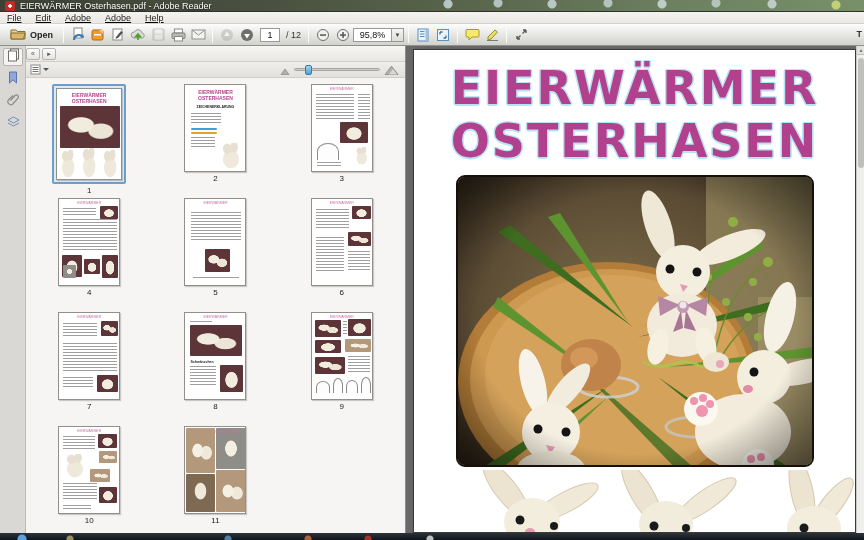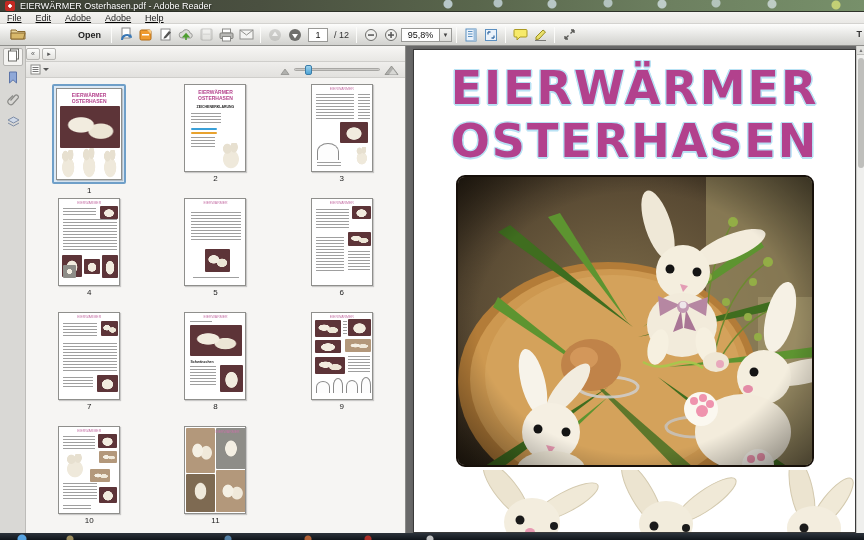--- a/index.html
+++ b/index.html
@@ -33,21 +33,21 @@
   
   .toolbar { position:absolute; left:0; top:24px; width:864px; height:22px;
     background:linear-gradient(#fdfdfc,#dededb 70%,#d2d2cf); border-bottom:1px solid #8f8f8c;
     display:flex; align-items:center; padding:0 4px; }
   .tsep { width:1px; height:16px; background:#b0b0ad; border-right:1px solid #fbfbf9; margin:0 4px; flex:none; }
   .tbtn { height:18px; min-width:20px; display:flex; align-items:center; justify-content:center;
     border-radius:2px; flex:none; padding:0 2px; }
   .tbtn svg { display:block; }
   .tbtn.disabled { opacity:.45; }
   .openbtn { display:flex; align-items:center; gap:4px; padding:0 6px; height:18px; flex:none; }
-  .openbtn .olabel { font-size:9px; font-weight:bold; color:#222;margin-left:48px; }
+  .openbtn .olabel { font-size:9px; font-weight:bold; color:#222; }
   .pgbox, .zoombox { background:#fff; border:1px solid #9a9a97; height:14px; font-size:9px; color:#111;
     display:flex; align-items:center; justify-content:center; flex:none; }
   .pgbox { width:20px; margin:0 3px; }
   .zoombox { width:38px; border-right:none; }
   .zoomdrop { width:13px; height:14px; border:1px solid #9a9a97; background:linear-gradient(#f4f4f2,#dcdcd9);
     display:flex; align-items:center; justify-content:center; font-size:6px; color:#444; flex:none; }
   .pgtotal { font-size:9px; color:#333; margin:0 3px; flex:none; }
   .tools-cut { position:absolute; right:2px; top:5px; font-size:9px; font-weight:bold; color:#333; }
 
   

